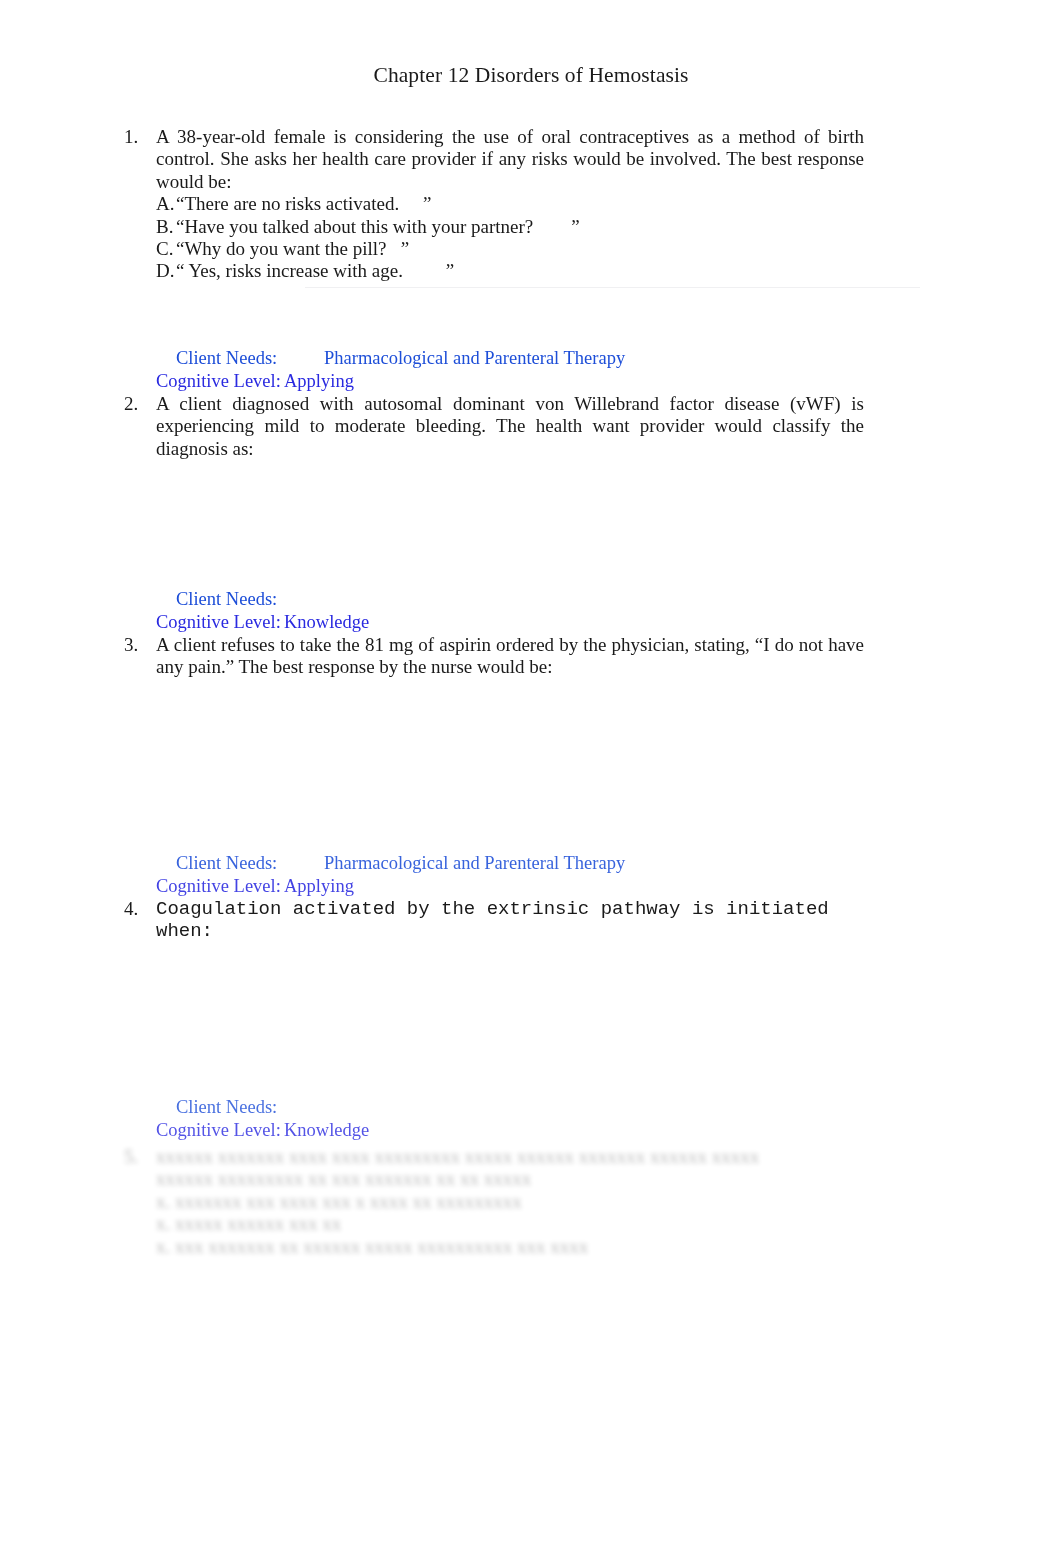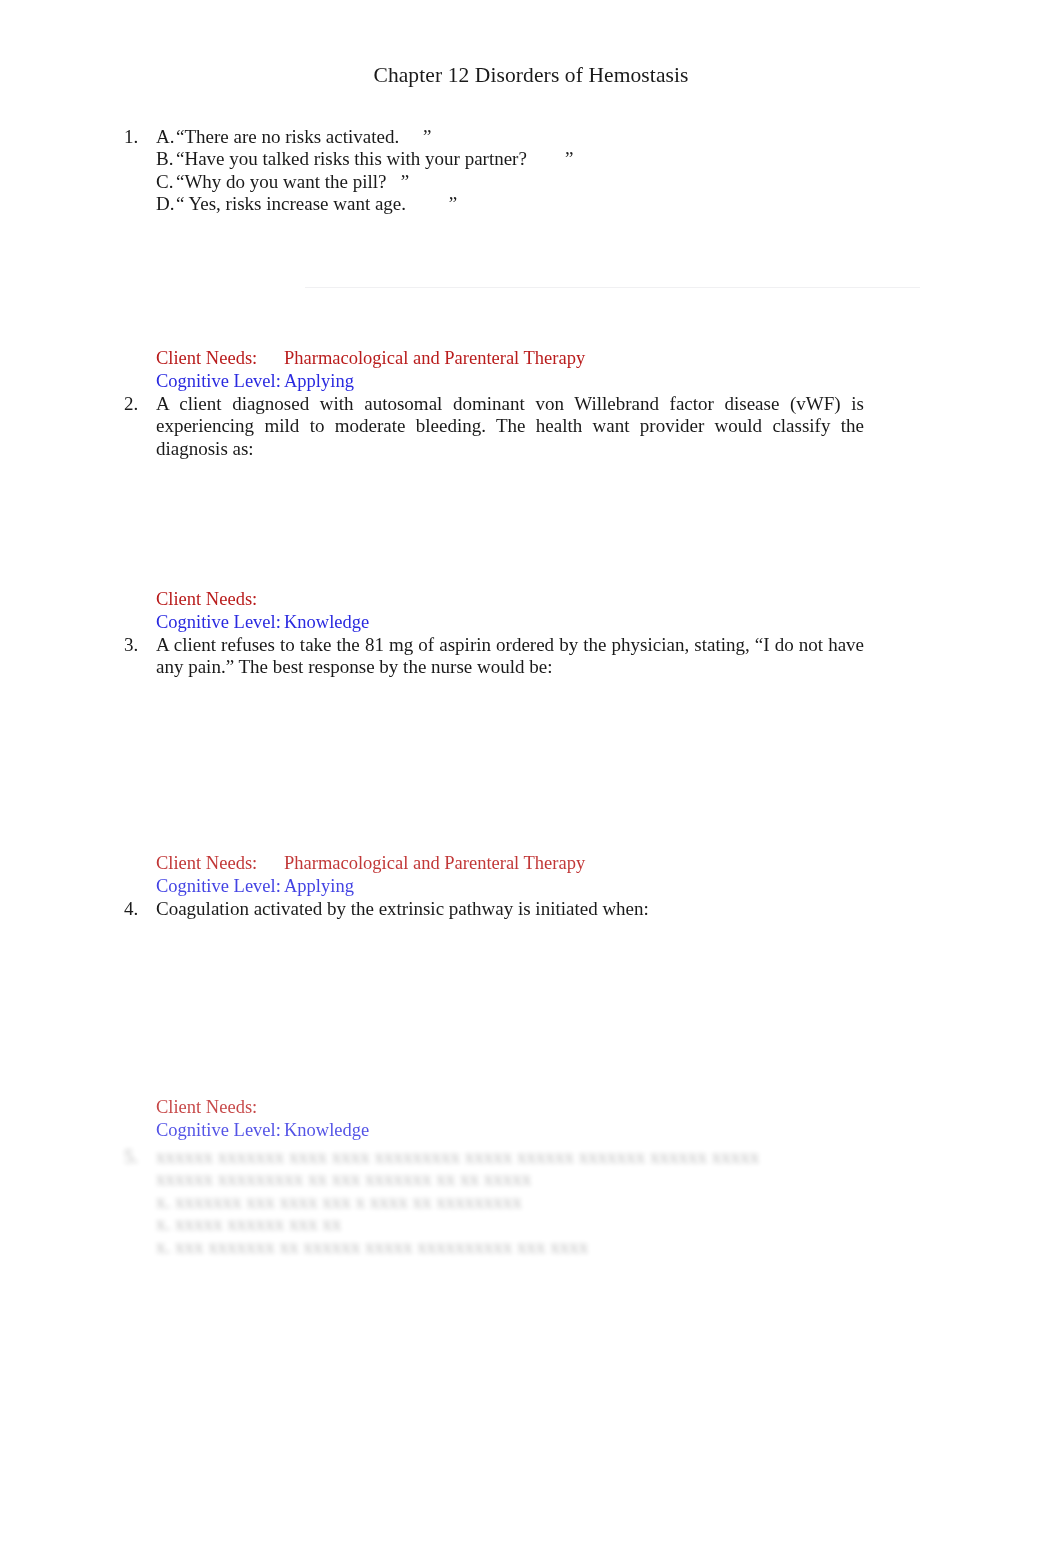--- a/index.html
+++ b/index.html
@@ -55,20 +55,21 @@
     font-size: 19px;
     line-height: 22.4px;
     color: #1a1a1a;
   }
   .q-stem {
     text-align: justify;
     text-justify: inter-word;
   }
   .q-stem-noj {
     text-align: left;
+    font-family: Liberation Mono, monospace;
   }
 
   
   .options {
     margin-top: 0;
   }
   .option {
     display: flex;
     align-items: flex-start;
     font-size: 19px;
@@ -99,21 +100,22 @@
   }
   .meta-label {
     flex: 0 0 128px;
     width: 128px;
   }
   .meta-value {
     flex: 0 1 auto;
   }
   .meta-needs .meta-label,
   .meta-needs .meta-value {
-    color: #b91c1c;
+    color: #1d4ed8;
+    margin-left: 20px;
   }
   .meta-cog .meta-label,
   .meta-cog .meta-value {
     color: #2a2ae0;
   }
 
   
   .meta-faded {
     opacity: 0.88;
     filter: blur(0.35px);
@@ -155,36 +157,37 @@
 <div class="page">
 
   <div class="doc-title">Chapter 12 Disorders of Hemostasis</div>
 
   <div class="faint-rule"></div>
 
   <div class="question" style="top:126px;">
     <div class="q-row">
       <div class="q-num">1.</div>
       <div class="q-body">
+        <div class="q-stem">A 38-year-old female is considering the use of oral contraceptives as a method of birth control. She asks her health care provider if any risks would be involved. The best response would be:</div>
         <div class="options">
           <div class="option">
             <span class="opt-letter">A.</span>
             <span class="opt-text">“There are no risks activated.     ”</span>
           </div>
           <div class="option">
             <span class="opt-letter">B.</span>
-            <span class="opt-text">“Have you talked risks this with your partner?        ”</span>
+            <span class="opt-text">“Have you talked about this with your partner?        ”</span>
           </div>
           <div class="option">
             <span class="opt-letter">C.</span>
             <span class="opt-text">“Why do you want the pill?   ”</span>
           </div>
           <div class="option">
             <span class="opt-letter">D.</span>
-            <span class="opt-text">“ Yes, risks increase want age.         ”</span>
+            <span class="opt-text">“ Yes, risks increase with age.         ”</span>
           </div>
         </div>
       </div>
     </div>
   </div>
 
   <div class="meta" style="top:347px;">
     <div class="meta-line meta-needs">
       <span class="meta-label">Client Needs:</span>
       <span class="meta-value">Pharmacological and Parenteral Therapy</span>

